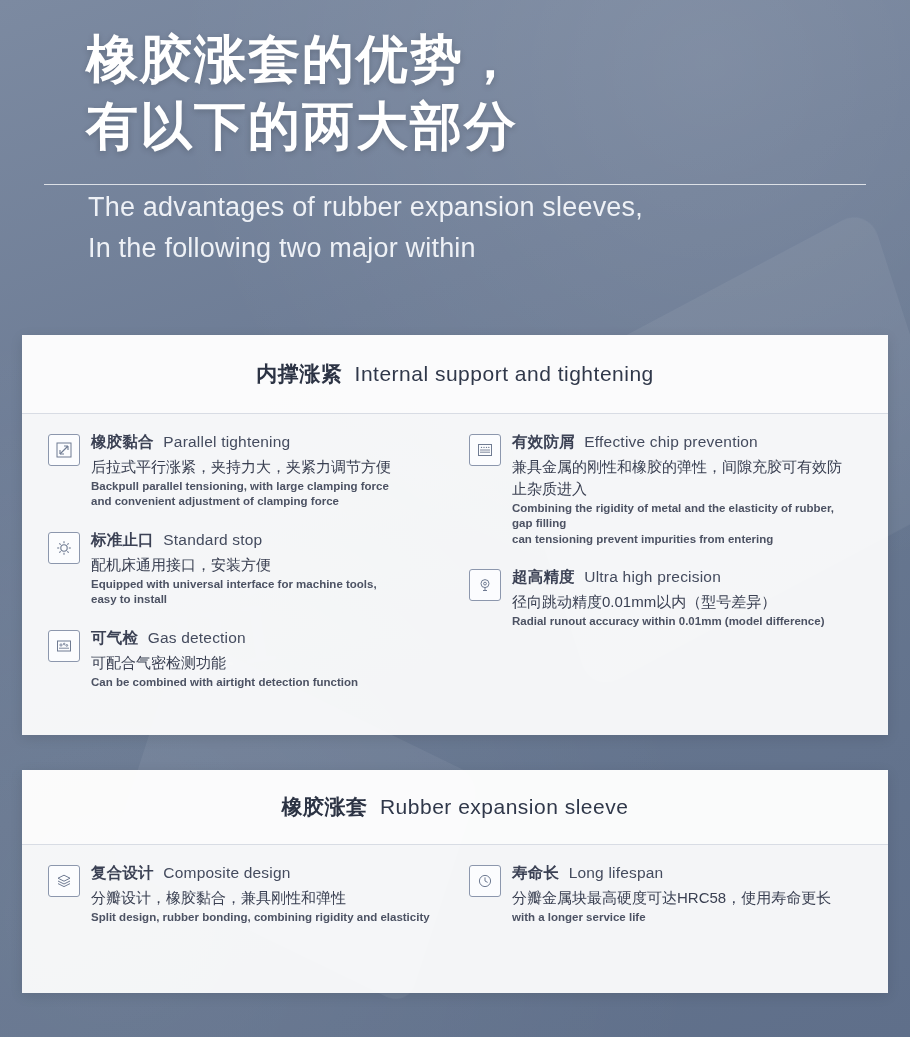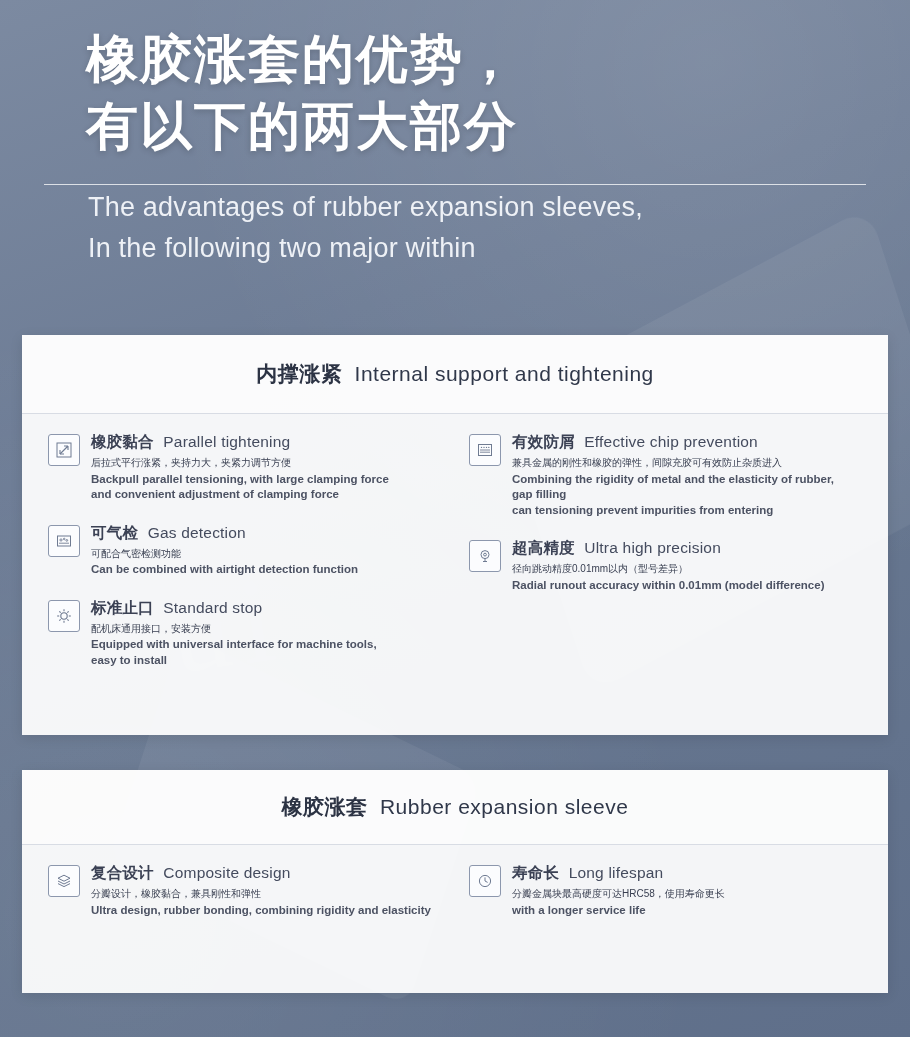--- a/index.html
+++ b/index.html
@@ -161,21 +161,21 @@
     font-weight: 600;
     margin-bottom: 3px;
     letter-spacing: 0.2px;
   }
   .feat-title .en {
     font-weight: 400;
     color: #444b5e;
     margin-left: 5px;
   }
   .feat-cn {
-    font-size: 10px;
+    font-size: 15px;
     color: #3a4052;
     line-height: 1.45;
     margin-bottom: 1px;
   }
   .feat-en {
     font-size: 11.5px;
     color: #4c5263;
     line-height: 1.36;
     font-weight: bold;
   }
@@ -222,42 +222,20 @@
           </div>
           <div class="feat-body">
             <div class="feat-title">
               <span>橡胶黏合</span>
               <span class="en">Parallel tightening</span>
             </div>
             <div class="feat-cn">后拉式平行涨紧，夹持力大，夹紧力调节方便</div>
             <div class="feat-en">
               <span class="l">Backpull parallel tensioning, with large clamping force</span>
               <span class="l">and convenient adjustment of clamping force</span>
-            </div>
-          </div>
-        </div>
-
-        <div class="feature">
-          <div class="feat-icon">
-            <svg width="18" height="18" viewBox="0 0 18 18">
-              <rect x="2.5" y="4" width="13" height="10" fill="none" stroke="#6f7b92" stroke-width="1"></rect>
-              <circle cx="6" cy="8" r="1.1" fill="none" stroke="#6f7b92" stroke-width="0.9"></circle>
-              <circle cx="9.2" cy="7" r="0.8" fill="none" stroke="#6f7b92" stroke-width="0.9"></circle>
-              <circle cx="11.8" cy="8.4" r="0.9" fill="none" stroke="#6f7b92" stroke-width="0.9"></circle>
-              <line x1="4" y1="11.2" x2="14" y2="11.2" stroke="#6f7b92" stroke-width="0.9"></line>
-            </svg>
-          </div>
-          <div class="feat-body">
-            <div class="feat-title">
-              <span>可气检</span>
-              <span class="en">Gas detection</span>
-            </div>
-            <div class="feat-cn">可配合气密检测功能</div>
-            <div class="feat-en">
-              <span class="l">Can be combined with airtight detection function</span>
             </div>
           </div>
         </div>
 
         <div class="feature">
           <div class="feat-icon">
             <svg width="18" height="18" viewBox="0 0 18 18">
               <circle cx="9" cy="9" r="3.2" fill="none" stroke="#6f7b92" stroke-width="1.1"></circle>
               <g stroke="#6f7b92" stroke-width="1.1">
                 <line x1="9" y1="2.2" x2="9" y2="4.2"></line>
@@ -277,20 +255,42 @@
               <span class="en">Standard stop</span>
             </div>
             <div class="feat-cn">配机床通用接口，安装方便</div>
             <div class="feat-en">
               <span class="l">Equipped with universal interface for machine tools,</span>
               <span class="l">easy to install</span>
             </div>
           </div>
         </div>
 
+        <div class="feature">
+          <div class="feat-icon">
+            <svg width="18" height="18" viewBox="0 0 18 18">
+              <rect x="2.5" y="4" width="13" height="10" fill="none" stroke="#6f7b92" stroke-width="1"></rect>
+              <circle cx="6" cy="8" r="1.1" fill="none" stroke="#6f7b92" stroke-width="0.9"></circle>
+              <circle cx="9.2" cy="7" r="0.8" fill="none" stroke="#6f7b92" stroke-width="0.9"></circle>
+              <circle cx="11.8" cy="8.4" r="0.9" fill="none" stroke="#6f7b92" stroke-width="0.9"></circle>
+              <line x1="4" y1="11.2" x2="14" y2="11.2" stroke="#6f7b92" stroke-width="0.9"></line>
+            </svg>
+          </div>
+          <div class="feat-body">
+            <div class="feat-title">
+              <span>可气检</span>
+              <span class="en">Gas detection</span>
+            </div>
+            <div class="feat-cn">可配合气密检测功能</div>
+            <div class="feat-en">
+              <span class="l">Can be combined with airtight detection function</span>
+            </div>
+          </div>
+        </div>
+
       </div>
 
       <div class="col right">
 
         <div class="feature">
           <div class="feat-icon">
             <svg width="18" height="18" viewBox="0 0 18 18">
               <rect x="2.5" y="3.5" width="13" height="11" fill="none" stroke="#6f7b92" stroke-width="1"></rect>
               <g fill="#6f7b92">
                 <circle cx="5.5" cy="6.4" r="0.7"></circle>
@@ -358,21 +358,21 @@
               <path d="M3 11.6 L9 14.6 L15 11.6" fill="none" stroke="#6f7b92" stroke-width="1"></path>
             </svg>
           </div>
           <div class="feat-body">
             <div class="feat-title">
               <span>复合设计</span>
               <span class="en">Composite design</span>
             </div>
             <div class="feat-cn">分瓣设计，橡胶黏合，兼具刚性和弹性</div>
             <div class="feat-en">
-              <span class="l">Ultra design, rubber bonding, combining rigidity and elasticity</span>
+              <span class="l">Split design, rubber bonding, combining rigidity and elasticity</span>
             </div>
           </div>
         </div>
 
       </div>
       <div class="col right">
 
         <div class="feature">
           <div class="feat-icon">
             <svg width="18" height="18" viewBox="0 0 18 18">

